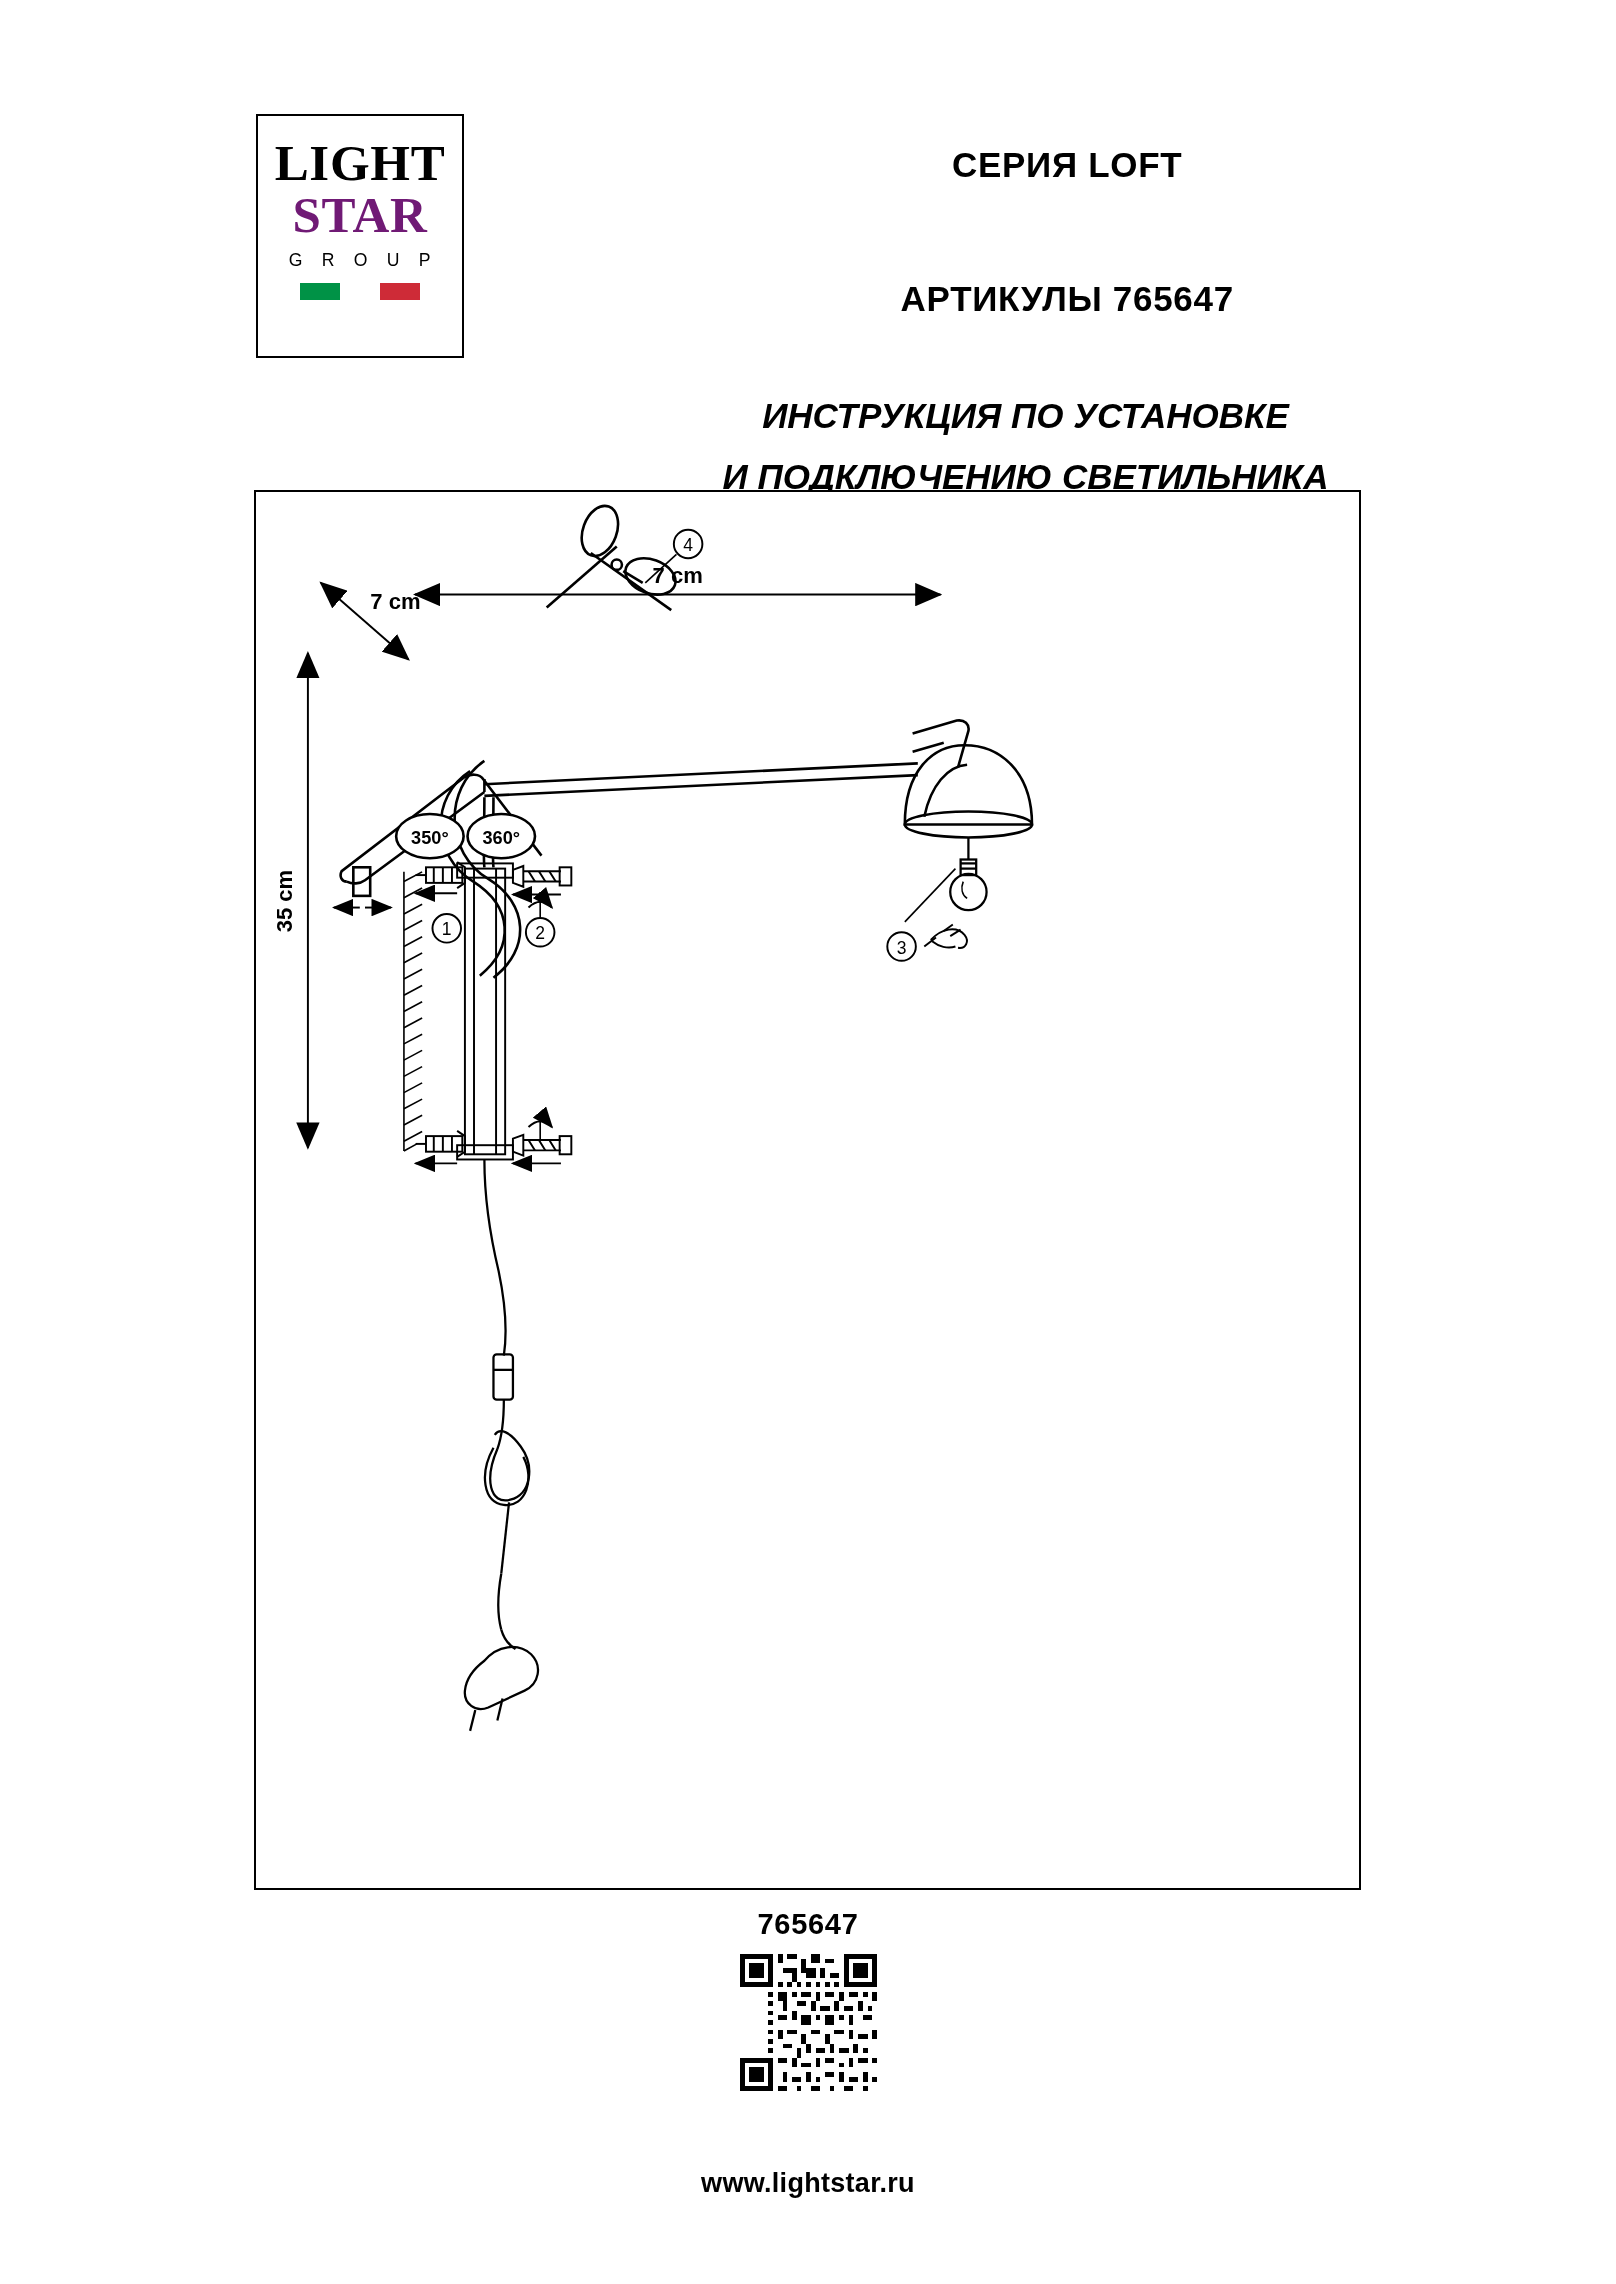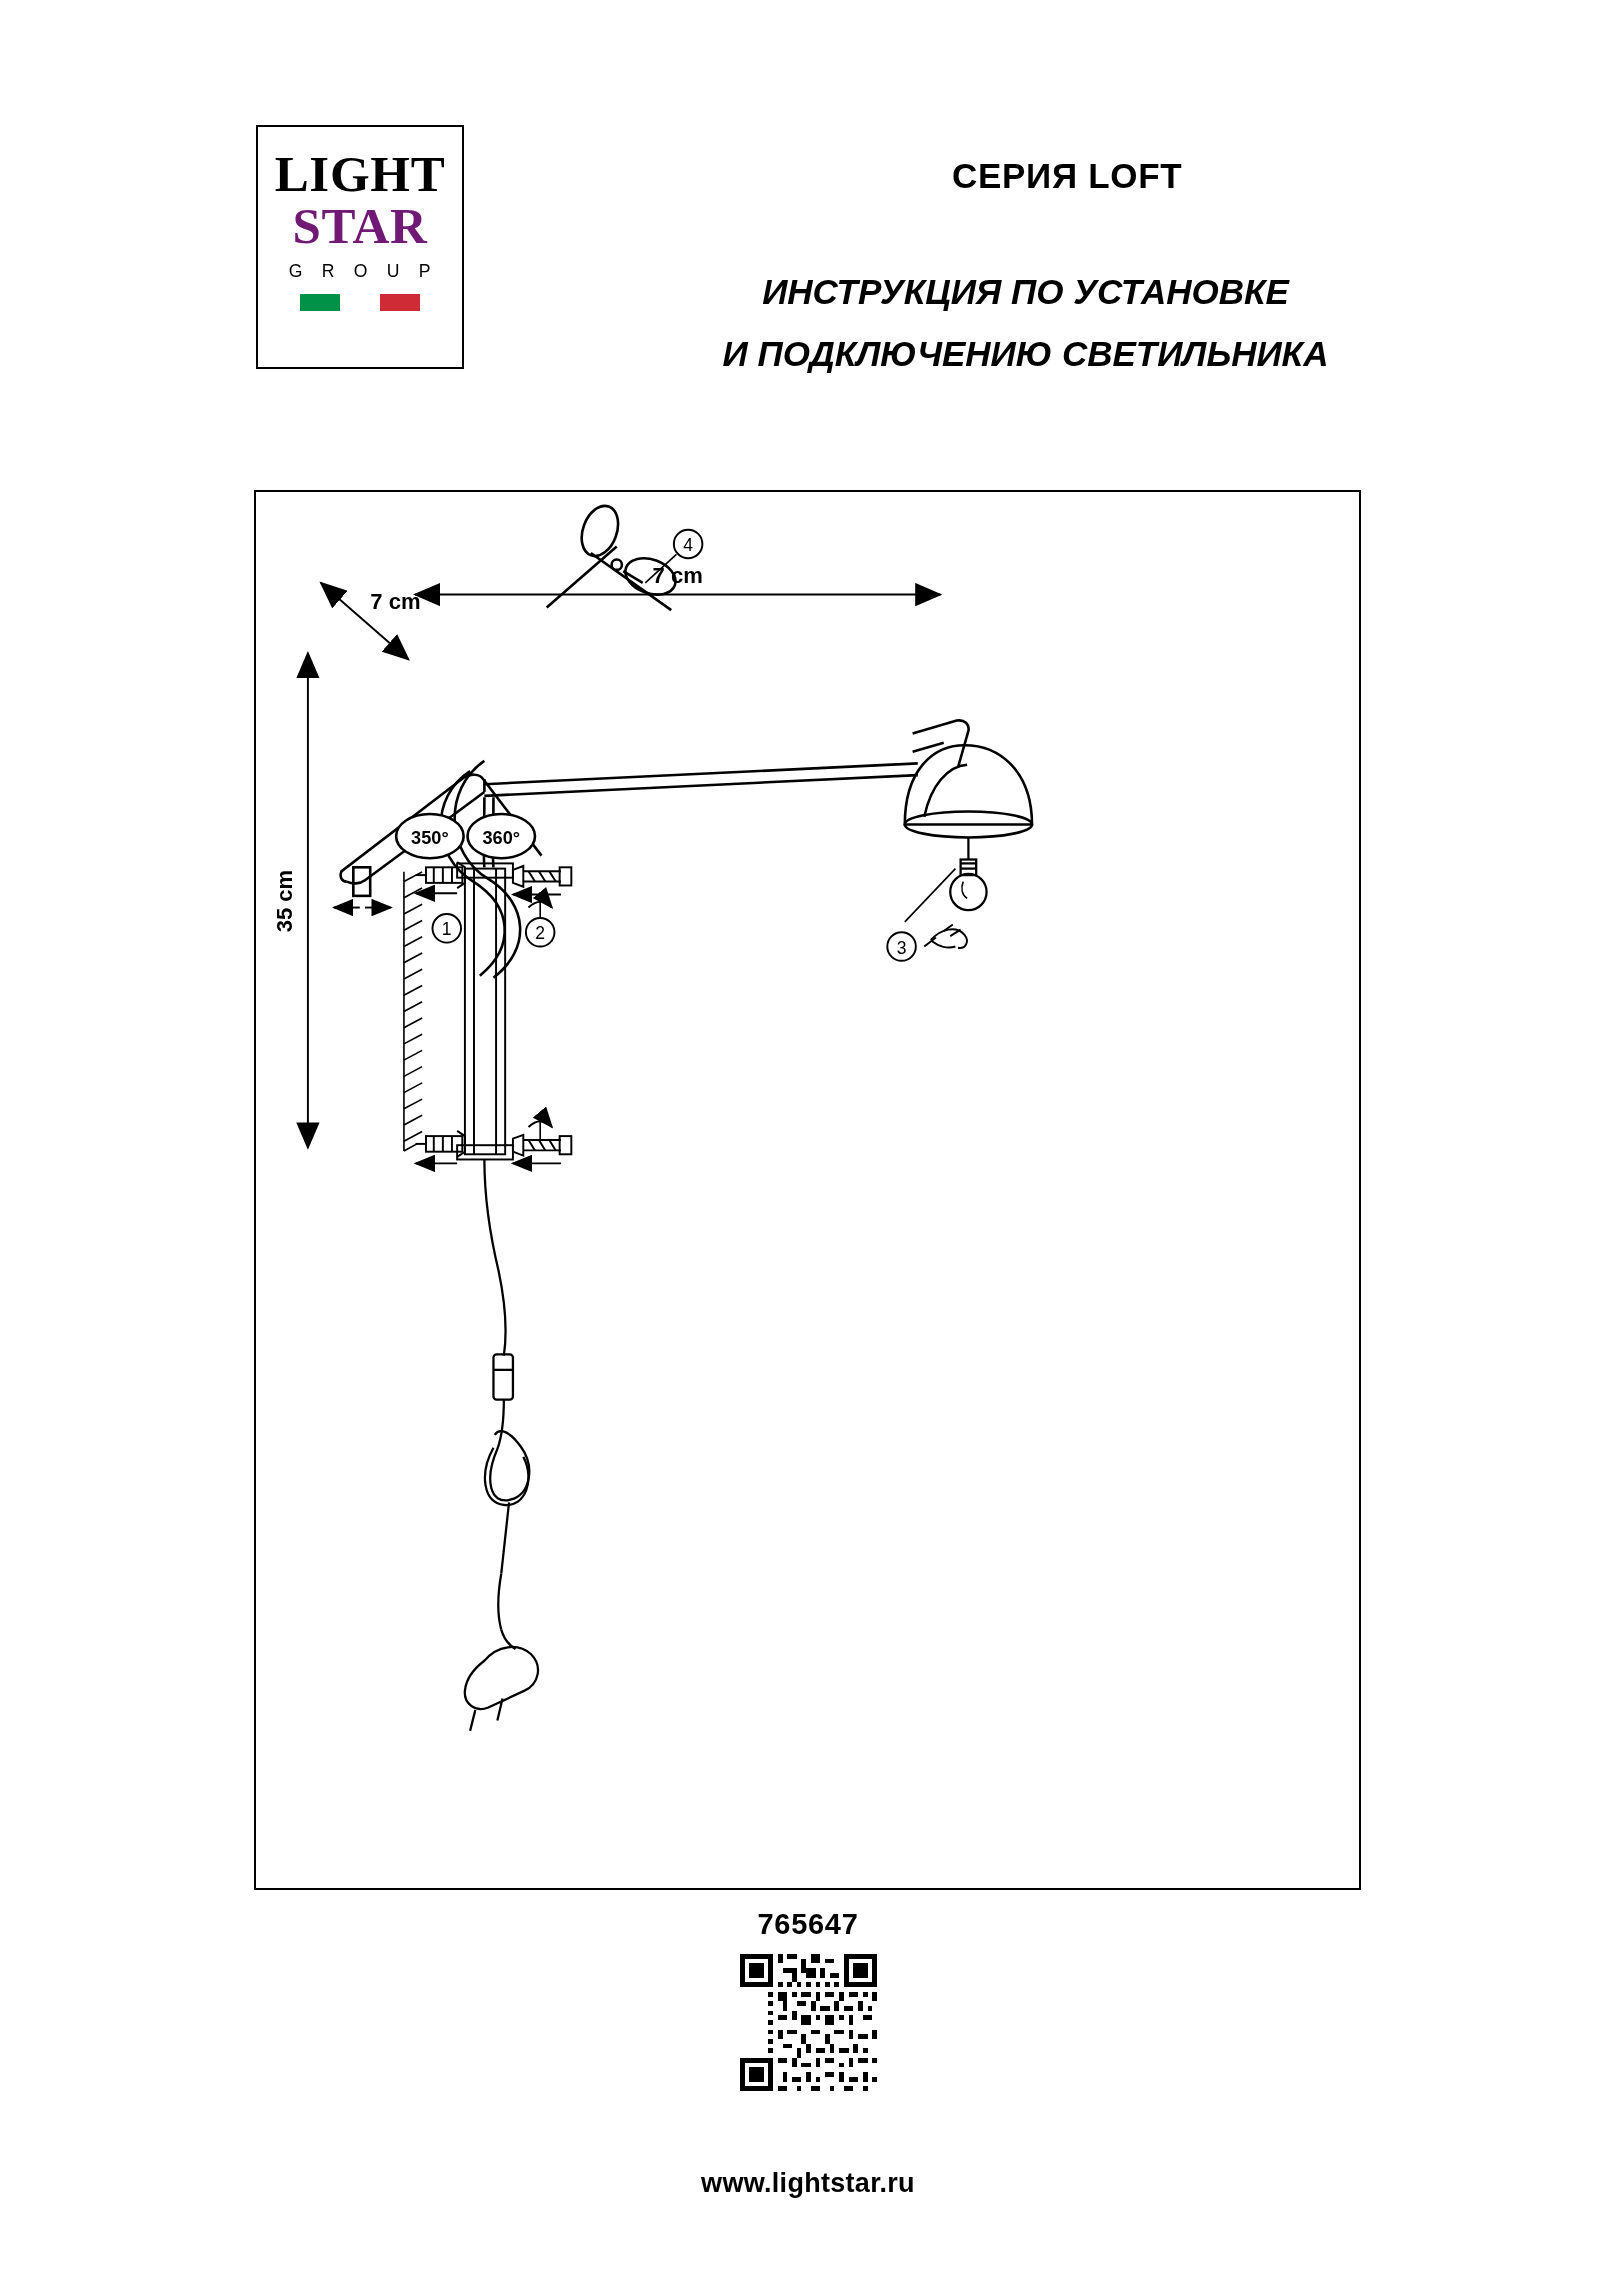--- a/index.html
+++ b/index.html
@@ -19,21 +19,21 @@
   .page {
     position: absolute;
     left: 0; top: 0;
     width: 1616px;
     height: 2284px;
   }
 
   
   .header {
     position: absolute;
-    left: 0; top: 11px;
+    left: 0; top: 0;
     width: 1308px;
     height: 404px;
   }
 
   .logo-box {
     position: absolute;
     left: 256px;
     top: 114px;
     width: 208px;
     height: 244px;
@@ -184,20 +184,23 @@
           <span class="g"></span>
             <span class="w"></span>
             <span class="r"></span>
         </div>
       </div>
     </div>
 
     <div class="head-texts">
       <div class="series-line">
         <span>СЕРИЯ</span><span> </span><span class="val">LOFT</span>
+      </div>
+      <div class="article-line">
+        <span>АРТИКУЛЫ</span><span> </span><span class="val">765647</span>
       </div>
       <div class="title-line1">ИНСТРУКЦИЯ ПО УСТАНОВКЕ</div>
       <div class="title-line2">И ПОДКЛЮЧЕНИЮ СВЕТИЛЬНИКА</div>
     </div>
   </div>
 
   <div class="frame">
     <svg class="diagram-svg" viewBox="0 0 1700 2150" preserveAspectRatio="none">
 
       <defs>

